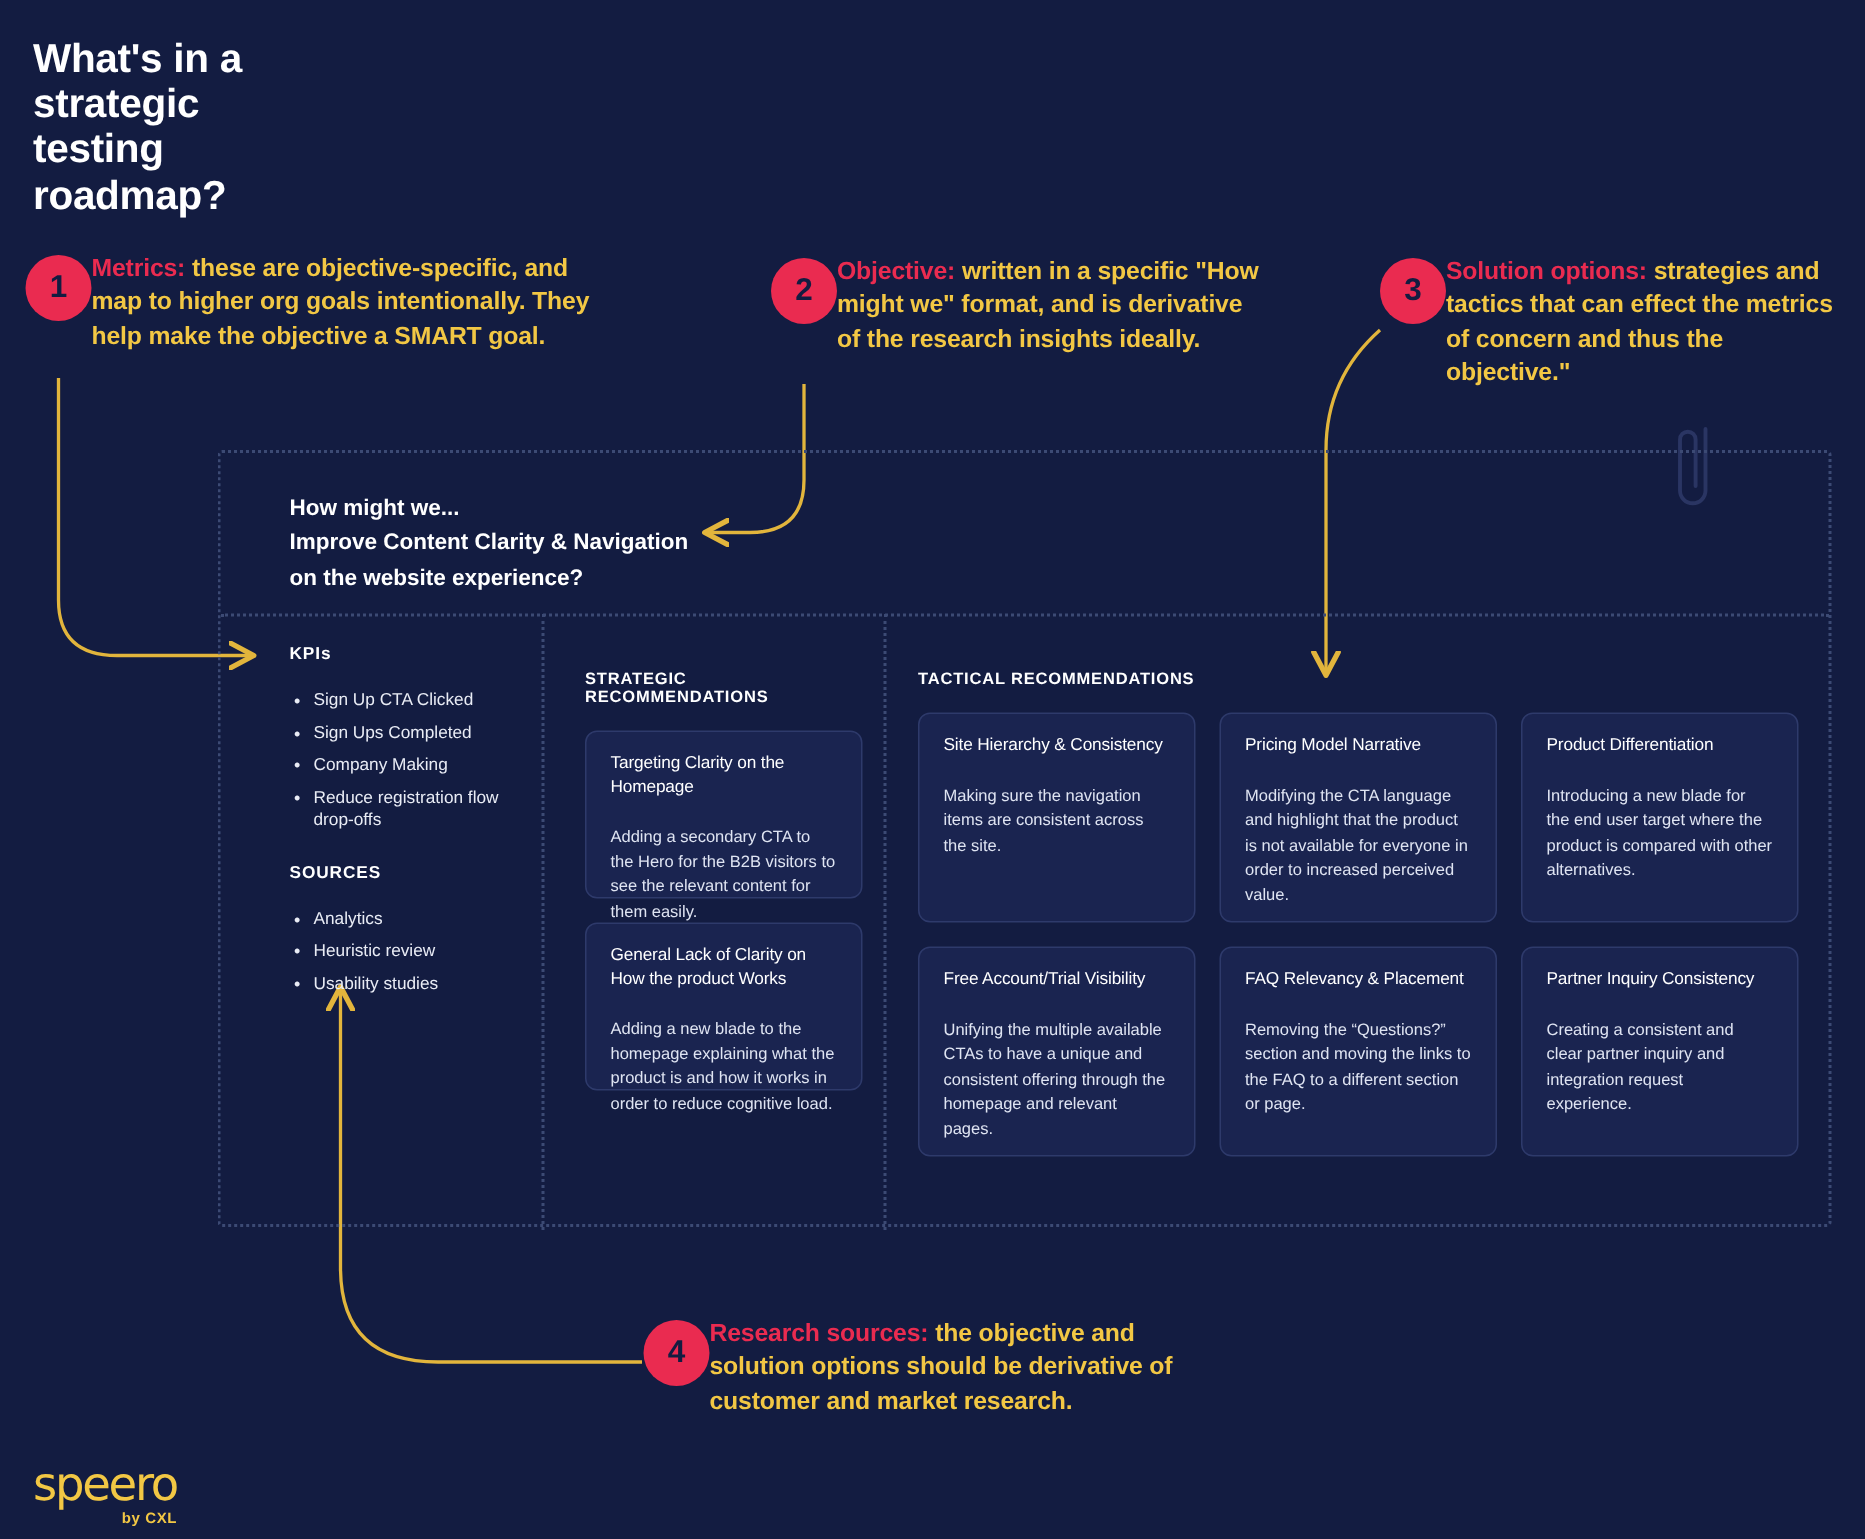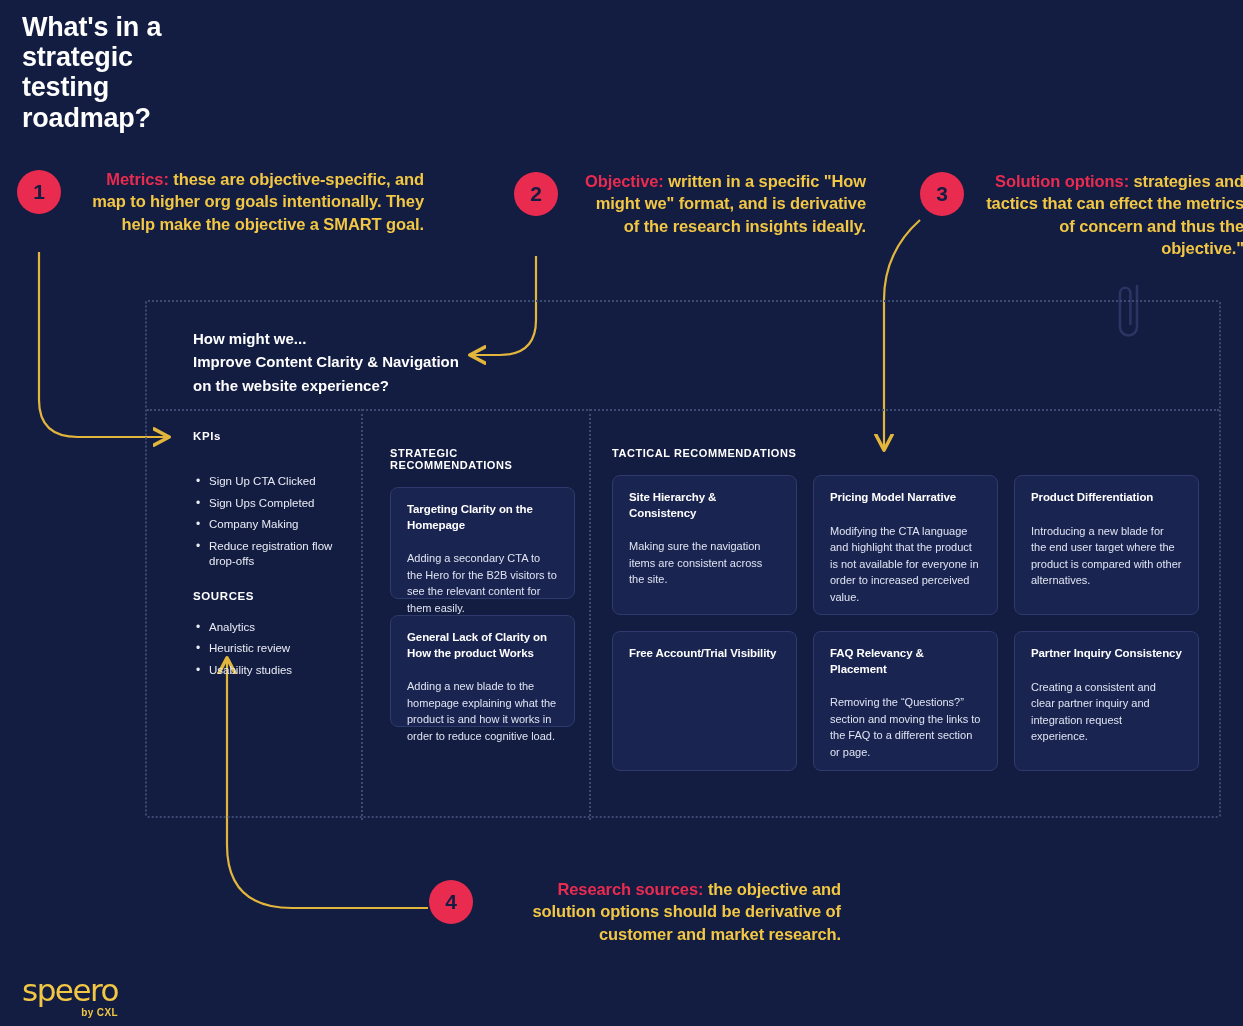--- a/index.html
+++ b/index.html
@@ -6,39 +6,38 @@
   html,body{
     width:1243px; height:1026px;
     background:#131c41;
     font-family:"Liberation Sans", sans-serif;
     overflow:hidden;
   }
   #stage{ position:relative; width:1243px; height:1026px; background:#131c41; }
 
   
   #title{
-    position:absolute; left:22px; top:12px; width:320px;
+    position:absolute; left:22px; top:24px; width:320px;
     color:#ffffff; font-weight:700; font-size:27px; line-height:1.12;
     letter-spacing:-0.2px; white-space:pre-line;
   }
 
   
   .callout{ position:absolute; display:flex; align-items:flex-start; }
   .badge{
     width:44px; height:44px; border-radius:50%;
     background:#ea2b50; color:#131c41;
     font-weight:700; font-size:21px;
     display:flex; align-items:center; justify-content:center;
     flex:0 0 44px;
   }
   .calloutText{
-    margin-left:18px; color:#f2c744;
+    color:#f2c744;
     font-weight:700; font-size:16.5px; line-height:1.35;
     letter-spacing:-0.1px;
-    text-align:right;
   }
   .calloutText .lead{ color:#ea2b50; }
 
   #callout1{ left:17px; top:170px; }
   #callout1 .calloutText{ width:345px; margin-top:-2px; }
   #callout2{ left:514px; top:172px; }
   #callout2 .calloutText{ width:290px; margin-top:-2px; }
   #callout3{ left:920px; top:172px; }
   #callout3 .calloutText{ width:262px; margin-top:-2px; }
   #callout4{ left:429px; top:880px; }
@@ -64,21 +63,21 @@
   }
   #boardDivV2{
     position:absolute; left:442px; top:107px; height:411px;
     border-left:2px dotted #3c4a74;
   }
 
   
   #kpiCol{ position:absolute; left:46px; top:128px; width:165px; color:#ffffff; }
   .colHead{
     font-weight:700; font-size:11.5px; letter-spacing:0.6px;
-    color:#ffffff; margin-bottom:32px;
+    color:#ffffff; margin-bottom:18px;
   }
   .bulletList{ list-style:none; }
   .bulletList li{
     position:relative; padding-left:16px; margin-bottom:6px;
     font-size:11.5px; line-height:1.35; color:#e9ecf5; font-weight:400;
   }
   .bulletList li:before{
     content:"•"; position:absolute; left:3px; top:-1px; font-size:12px; color:#e9ecf5;
   }
   #srcHead{ margin-top:20px; margin-bottom:18px; }
@@ -92,21 +91,21 @@
     color:#ffffff; margin-bottom:16px; text-transform:uppercase;
   }
   .cardGrid{ display:flex; flex-wrap:wrap; gap:16px; }
   .card{
     background:#1a2450; border:1px solid #2e3a6b; border-radius:8px;
     padding:14px 16px 16px 16px;
   }
   #stratCol .card{ width:185px; height:112px; margin-bottom:16px; }
   #tactCol .card{ width:185px; height:140px; }
   .cardTitle{
-    color:#ffffff; font-weight:700; font-size:11.5px; line-height:1.35;
+    color:#ffffff; font-weight:400; font-size:11.5px; line-height:1.35;
     letter-spacing:-0.1px; margin-bottom:17px;
   }
   .cardBody{
     color:#dfe4f2; font-size:11px; line-height:1.5; font-weight:400;
   }
 
   
   #arrows{ position:absolute; left:0; top:0; width:1243px; height:1026px; pointer-events:none; }
 
   
@@ -225,20 +224,21 @@
         <div class="card">
           <div class="cardTitle">Pricing Model Narrative</div>
           <div class="cardBody">Modifying the CTA language and highlight that the product is not available for everyone in order to increased perceived value.</div>
         </div>
         <div class="card">
           <div class="cardTitle">Product Differentiation</div>
           <div class="cardBody">Introducing a new blade for the end user target where the product is compared with other alternatives.</div>
         </div>
         <div class="card">
           <div class="cardTitle">Free Account/Trial Visibility</div>
+          <div class="cardBody">Unifying the multiple available CTAs to have a unique and consistent offering through the homepage and relevant pages.</div>
         </div>
         <div class="card">
           <div class="cardTitle">FAQ Relevancy &amp; Placement</div>
           <div class="cardBody">Removing the “Questions?” section and moving the links to the FAQ to a different section or page.</div>
         </div>
         <div class="card">
           <div class="cardTitle">Partner Inquiry Consistency</div>
           <div class="cardBody">Creating a consistent and clear partner inquiry and integration request experience.</div>
         </div>
       </div>

